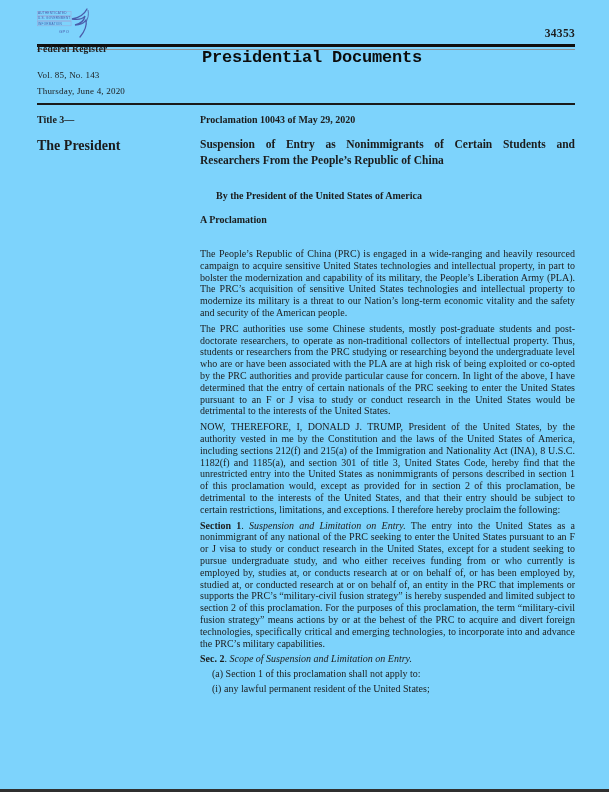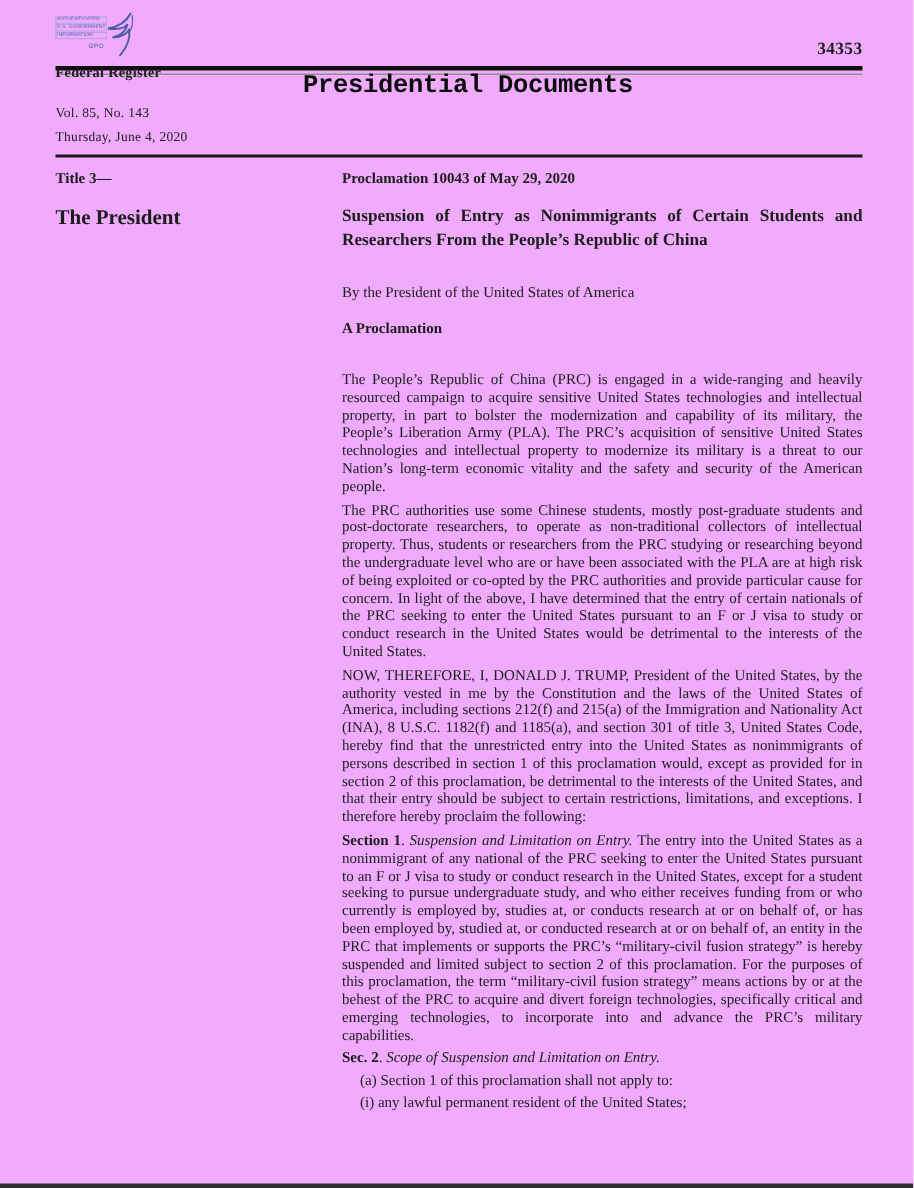--- a/index.html
+++ b/index.html
@@ -1,19 +1,19 @@
 <!DOCTYPE html>
 <html lang="en"><head>
 <meta charset="utf-8">
 <style>
   html,body{margin:0;padding:0;background:#ffffff;}
   .page{
     position:relative;
     width:609px;height:792px;
-    background:#f0abfc;
+    background:#7dd3fc;
     overflow:hidden;
     font-family:"Liberation Serif","DejaVu Serif",serif;
     color:#1c1c1c;
     -webkit-font-smoothing:antialiased;
   }
 
   
   .gpo-logo{position:absolute;left:37px;top:7px;width:58px;height:32px;}
   .gpo-text{
     position:absolute;left:0;top:4px;
@@ -44,32 +44,32 @@
   .fr-date{position:absolute;left:37px;top:86px;font-size:9px;letter-spacing:.2px;}
 
   .section-title{
     position:absolute;left:202px;top:48px;margin:0;
     font-family:Liberation Mono, monospace;
     font-size:17px;font-weight:bold;letter-spacing:-0.2px;color:#0c0c0c;
   }
   .rule-single{position:absolute;left:37px;right:34px;top:103px;height:2px;background:#1a1a1a;}
 
   
-  .body{position:absolute;left:37px;top:114px;width:538px;display:flex;gap:28px;}
+  .body{position:absolute;left:37px;top:114px;width:538px;display:flex;}
   .left-col{width:163px;flex-shrink:0;}
   .lc-title{font-size:10px;font-weight:bold;}
   .lc-sub{font-size:14px;font-weight:bold;margin-top:13px;}
 
   .doc-col{flex:1;min-width:0;}
   .proc-line{margin:0;font-size:10px;font-weight:bold;}
   .doc-title{
     margin:11px 0 0 0;font-size:11.5px;font-weight:bold;
     line-height:16px;text-align:justify;
   }
-  .byline{margin:22px 0 0 0;font-size:10px;font-weight:normal;}
+  .byline{margin:22px 0 0 16px;font-size:10px;font-weight:bold;}
   .a-proc{margin:13px 0 0 0;font-size:10px;font-weight:bold;}
 
   .para{
     margin:4px 0 0 0;font-size:10px;line-height:11.8px;
     text-align:justify;hyphens:auto;-webkit-hyphens:auto;
   }
   .para.first{margin-top:23px;}
   .para b{font-weight:bold;}
   .para i{font-style:italic;}
   .clause{margin:3px 0 0 0;font-size:10px;line-height:11.8px;text-indent:12px;}

